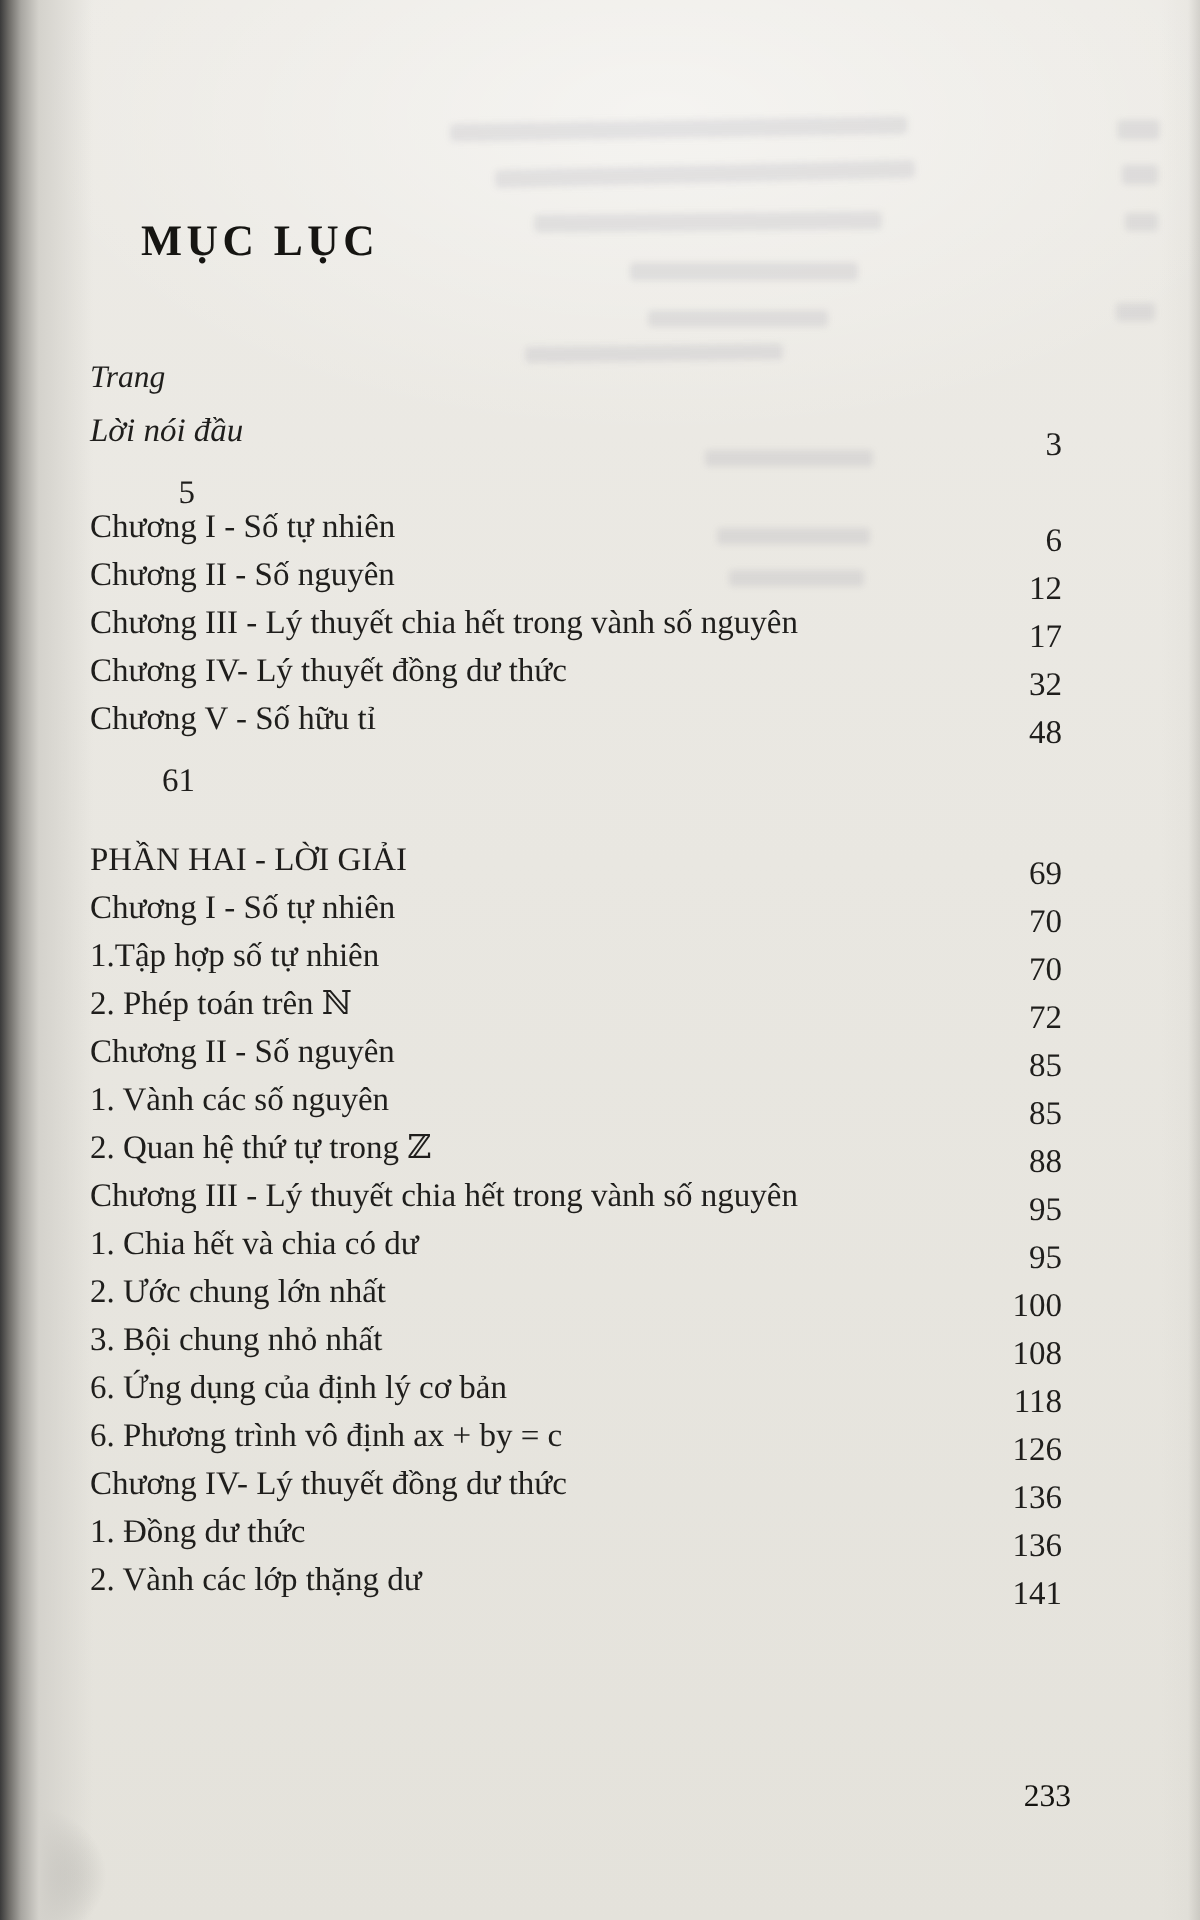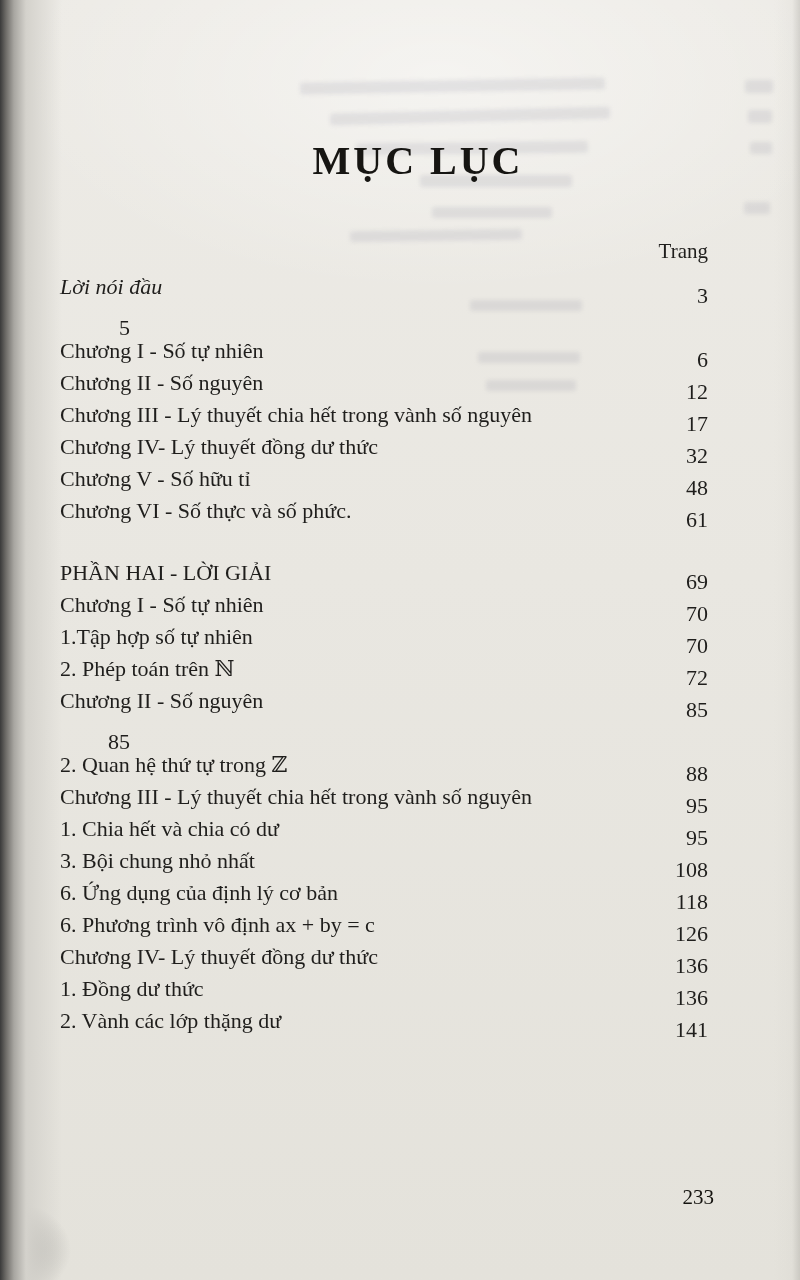--- a/index.html
+++ b/index.html
@@ -43,34 +43,34 @@
   .b13 { left:744px; top:202px; width:26px;  height:12px; }
 
   .content {
     position: absolute;
     left: 60px;
     right: 92px;
     top: 0;
   }
   .title {
     margin-top: 140px;
-    text-align: center;
     transform: translateX(34px);
-    font-size: 40px;
+    font-size: 29px;
     font-weight: bold;
     letter-spacing: 3px;
     line-height: 42px;
     color: #161512;
   }
   .col-header {
     margin-top: 56px;
     margin-bottom: 8px;
-    text-align: right;
+    text-align: left;
     font-size: 21px;
     line-height: 26px;
+    font-style: italic;
   }
   .toc { display: block; }
   .row {
     display: flex;
     justify-content: space-between;
     align-items: flex-start;
     font-size: 22px;
     line-height: 30px;
     margin-bottom: 2px;
   }
@@ -143,21 +143,20 @@
     <span class="lbl">Chương IV- Lý thuyết đồng dư thức</span>
     <span class="num">32</span>
   </div>
 
   <div class="row">
     <span class="lbl">Chương V - Số hữu tỉ</span>
     <span class="num">48</span>
   </div>
 
   <div class="row">
-    <span class="lbl">Chương VI - Số thực và số phức.</span>
     <span class="num">61</span>
   </div>
 
   <div class="row gap">
     <span class="lbl">PHẦN HAI - LỜI GIẢI</span>
     <span class="num">69</span>
   </div>
 
   <div class="row">
     <span class="lbl">Chương I - Số tự nhiên</span>
@@ -173,38 +172,43 @@
     <span class="lbl">2. Phép toán trên ℕ</span>
     <span class="num">72</span>
   </div>
 
   <div class="row">
     <span class="lbl">Chương II - Số nguyên</span>
     <span class="num">85</span>
   </div>
 
   <div class="row">
+    <span class="lbl">1. Vành các số nguyên</span>
     <span class="num">85</span>
   </div>
 
   <div class="row">
     <span class="lbl">2. Quan hệ thứ tự trong ℤ</span>
     <span class="num">88</span>
   </div>
 
   <div class="row">
     <span class="lbl">Chương III - Lý thuyết chia hết trong vành số nguyên</span>
     <span class="num">95</span>
   </div>
 
   <div class="row">
     <span class="lbl">1. Chia hết và chia có dư</span>
     <span class="num">95</span>
   </div>
 
+  <div class="row">
+    <span class="lbl">2. Ước chung lớn nhất</span>
+    <span class="num">100</span>
+  </div>
 
   <div class="row">
     <span class="lbl">3. Bội chung nhỏ nhất</span>
     <span class="num">108</span>
   </div>
 
 
   <div class="row">
     <span class="lbl">6. Ứng dụng của định lý cơ bản</span>
     <span class="num">118</span>

